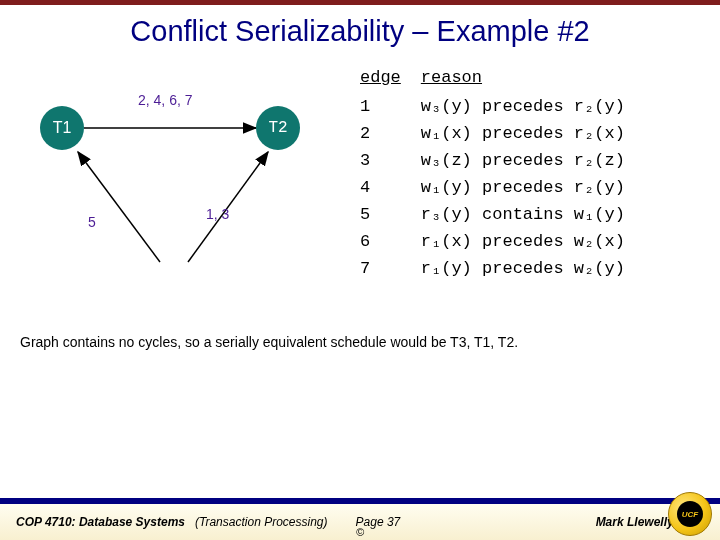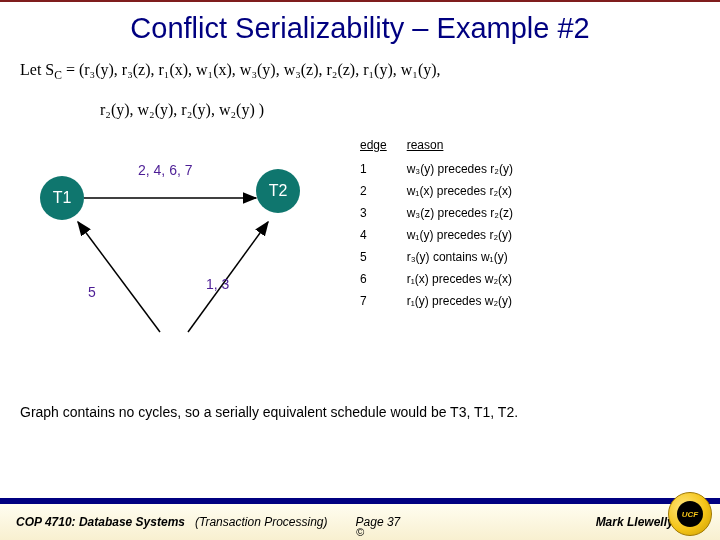--- a/index.html
+++ b/index.html
@@ -8,21 +8,21 @@
     padding: 0;
     width: 720px;
     height: 540px;
     font-family: Arial, Helvetica, sans-serif;
     background: #fff;
     position: relative;
   }
   .slide {
     width: 720px;
     height: 540px;
-    border-top: 2px solid #7f1d1d;
+    border-top: 5px solid #7f1d1d;
     position: relative;
     overflow: hidden;
   }
   .title {
     text-align: center;
     font-size: 29px;
     color: #000080;
     padding: 10px 20px 6px;
     font-weight: normal;
     margin: 0;
@@ -62,22 +62,22 @@
     height: 250px;
   }
   .edge-label {
     position: absolute;
     font-size: 14px;
     color: #4c1d95;
   }
   .table-area {
     flex: 1;
     padding-left: 30px;
-    font-size: 12px;
-    font-family: Liberation Sans, sans-serif;
+    font-size: 17px;
+    font-family: Liberation Mono, monospace;
   }
   .table-area table { border-collapse: collapse; }
   .table-area th {
     text-align: left;
     text-decoration: underline;
     font-weight: normal;
     padding: 2px 20px 6px 0;
   }
   .table-area td {
     padding: 4px 20px 4px 0;
@@ -129,39 +129,35 @@
     font-size: 11px;
   }
 </style>
 </head>
 <body>
 
 <div class="slide">
 
   <h1 class="title">Conflict Serializability – Example #2</h1>
 
-  <div class="schedule">
-    <span>Let S</span><span class="sub">C</span><span> = (r₃(y), r₃(z), r₁(x), w₁(x), w₃(y), w₃(z), r₂(z), r₁(y), w₁(y),</span>
-    <div style="padding-left:80px; padding-top:12px;">r₂(y), w₂(y), r₂(y), w₂(y) )</div>
-  </div>
 
   <div class="content">
     <div class="graph-area">
       <svg class="edges">
         <defs>
           <marker id="ah" markerWidth="10" markerHeight="8" refX="9" refY="4" orient="auto">
             <path d="M0,0 L10,4 L0,8 Z" fill="#000"></path>
           </marker>
         </defs>
         <line x1="64" y1="62" x2="236" y2="62" stroke="#000" stroke-width="1.5" marker-end="url(#ah)"></line>
         <line x1="140" y1="196" x2="58" y2="86" stroke="#000" stroke-width="1.5" marker-end="url(#ah)"></line>
         <line x1="168" y1="196" x2="248" y2="86" stroke="#000" stroke-width="1.5" marker-end="url(#ah)"></line>
       </svg>
       <div class="node" style="left:20px; top:40px;">T1</div>
-      <div class="node" style="left:236px; top:33px;">T2</div>
+      <div class="node" style="left:236px; top:40px;font-family:Liberation Mono, monospace;">T2</div>
       <div class="edge-label" style="left:118px; top:26px;">2, 4, 6, 7</div>
       <div class="edge-label" style="left:186px; top:140px;">1, 3</div>
       <div class="edge-label" style="left:68px; top:148px;">5</div>
     </div>
 
     <div class="table-area">
       <table>
         <tbody>
             <tr>
           <th>edge</th>

